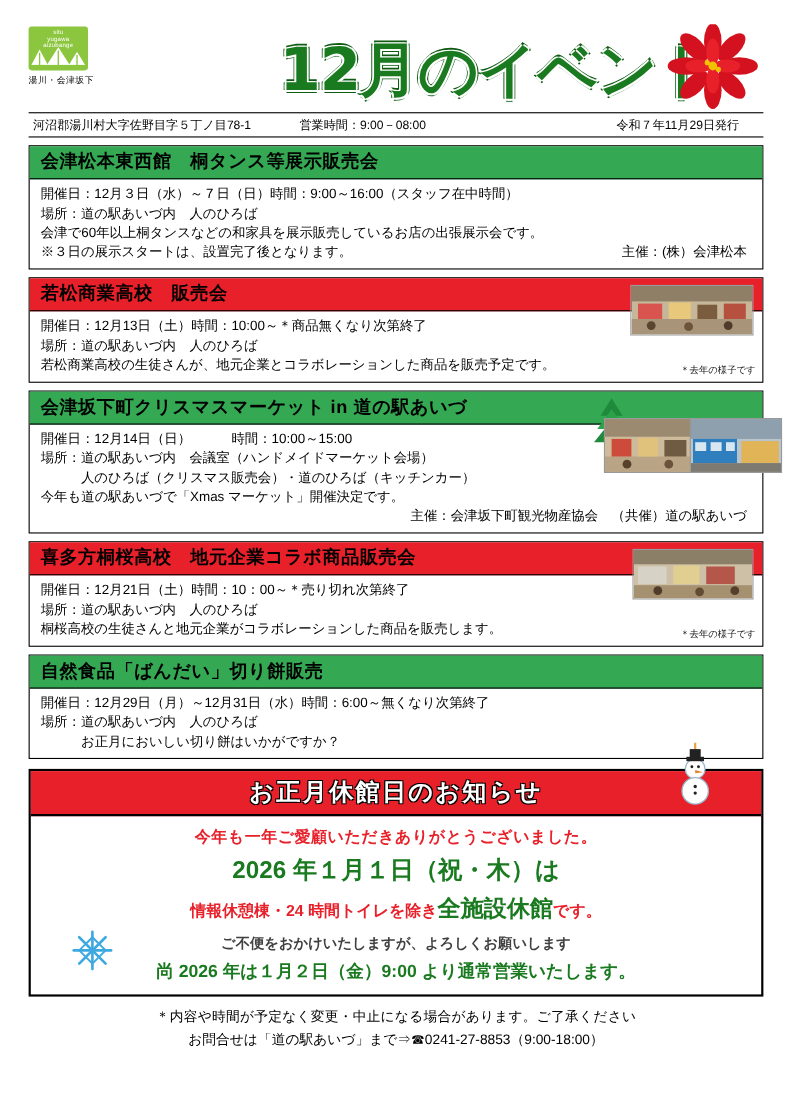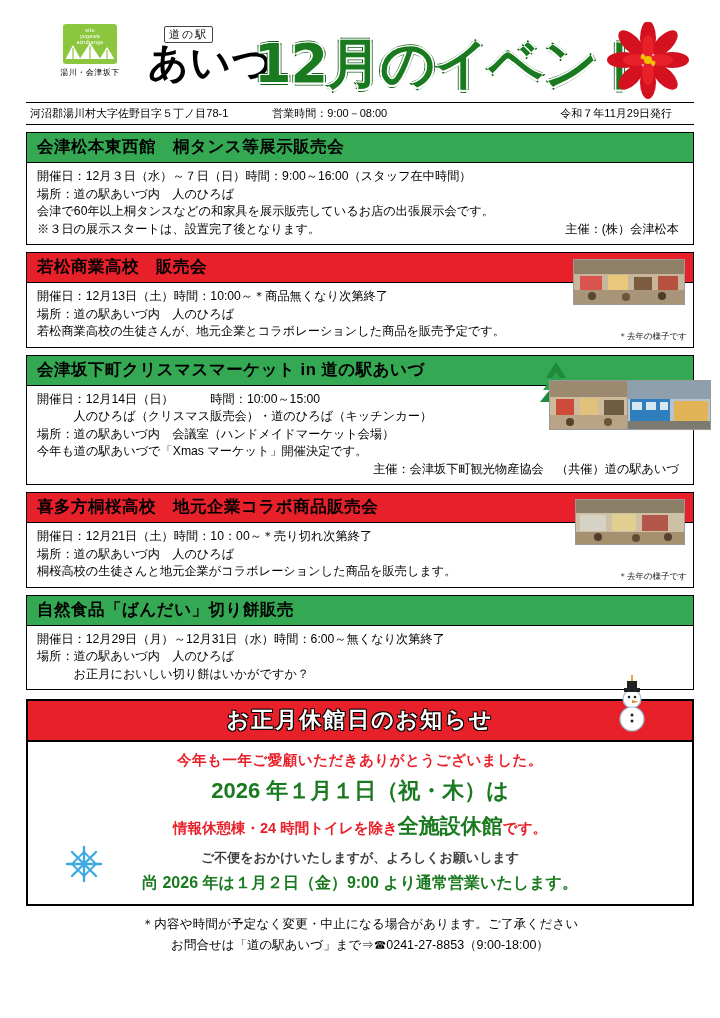--- a/index.html
+++ b/index.html
@@ -27,21 +27,20 @@
   .header {
     display: flex;
     align-items: flex-start;
     height: 78px;
     position: relative;
   }
   .logo-block {
     width: 128px;
     display: flex;
     flex-direction: column;
-    align-items: center;
     padding-top: 2px;
   }
   .logo-mark {
     width: 54px;
     height: 40px;
     background: #8cc63e;
     border-radius: 3px;
     position: relative;
     display: flex;
     flex-direction: column;
@@ -258,24 +257,20 @@
           <polygon points="10,3 18,18 2,18" fill="#ffffff"></polygon>
           <polygon points="27,1 38,18 16,18" fill="#ffffff"></polygon>
           <polygon points="44,5 52,18 36,18" fill="#ffffff"></polygon>
           <rect x="0" y="17" width="54" height="3" fill="#8cc63e"></rect>
           <line x1="10" y1="6" x2="10" y2="18" stroke="#8cc63e" stroke-width="1.2"></line>
           <line x1="27" y1="4" x2="27" y2="18" stroke="#8cc63e" stroke-width="1.2"></line>
           <line x1="44" y1="8" x2="44" y2="18" stroke="#8cc63e" stroke-width="1.2"></line>
         </svg>
       </div>
       <div class="logo-sub">湯川・会津坂下</div>
-    </div>
-    <div class="brand">
-      <div class="michinoeki">道の駅</div>
-      <div class="aizu">あいづ</div>
     </div>
     <div class="title-main">12月のイベント</div>
     <svg class="flower" viewBox="0 0 92 78">
       <g fill="#d4111f">
         <ellipse cx="46" cy="16" rx="8" ry="17"></ellipse>
         <ellipse cx="46" cy="60" rx="8" ry="17"></ellipse>
         <ellipse cx="22" cy="38" rx="17" ry="8"></ellipse>
         <ellipse cx="70" cy="38" rx="17" ry="8"></ellipse>
         <ellipse cx="29" cy="21" rx="8" ry="16" transform="rotate(-45 29 21)"></ellipse>
         <ellipse cx="63" cy="21" rx="8" ry="16" transform="rotate(45 63 21)"></ellipse>
@@ -334,22 +329,22 @@
         <circle cx="88" cy="36" r="4" fill="#4e3b29"></circle>
       </svg>
     </div>
     <div class="note-right" style="right:6px; bottom:4px;">＊去年の様子です</div>
   </div>
 
   <div class="event">
     <div class="event-title green">会津坂下町クリスマスマーケット in 道の駅あいづ</div>
     <div class="event-body">
       <div>開催日：12月14日（日）　　　時間：10:00～15:00</div>
+      <div>場所：道の駅あいづ内　会議室（ハンドメイドマーケット会場）</div>
       <div>　　　人のひろば（クリスマス販売会）・道のひろば（キッチンカー）</div>
-      <div>場所：道の駅あいづ内　会議室（ハンドメイドマーケット会場）</div>
       <div>今年も道の駅あいづで「Xmas マーケット」開催決定です。</div>
       <div class="host">主催：会津坂下町観光物産協会　（共催）道の駅あいづ</div>
     </div>
     <svg style="position:absolute; right:120px; top:4px; width:34px; height:46px;" viewBox="0 0 34 46">
       <polygon points="17,2 27,18 7,18" fill="#1f8a3b"></polygon>
       <polygon points="17,12 30,30 4,30" fill="#2aa24a"></polygon>
       <polygon points="17,22 33,42 1,42" fill="#1f8a3b"></polygon>
       <rect x="14" y="42" width="6" height="4" fill="#7a4a1d"></rect>
       <circle cx="12" cy="26" r="2" fill="#e8202a"></circle>
       <circle cx="23" cy="35" r="2" fill="#f2c200"></circle>

